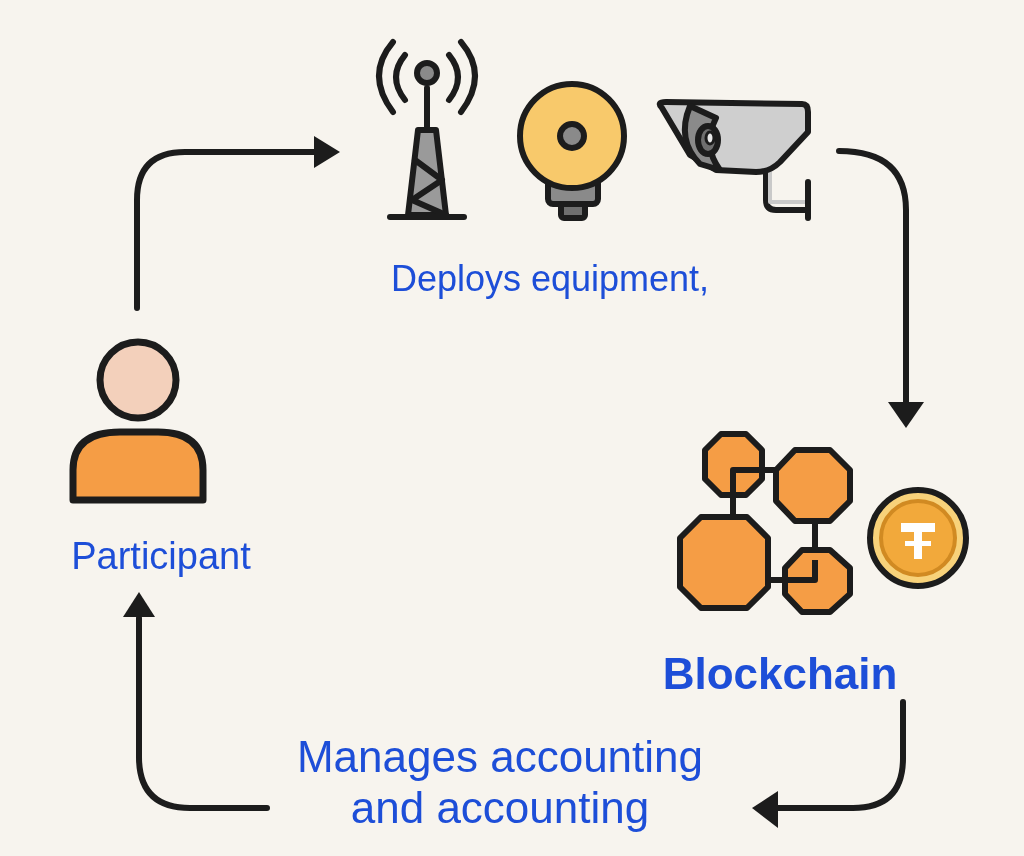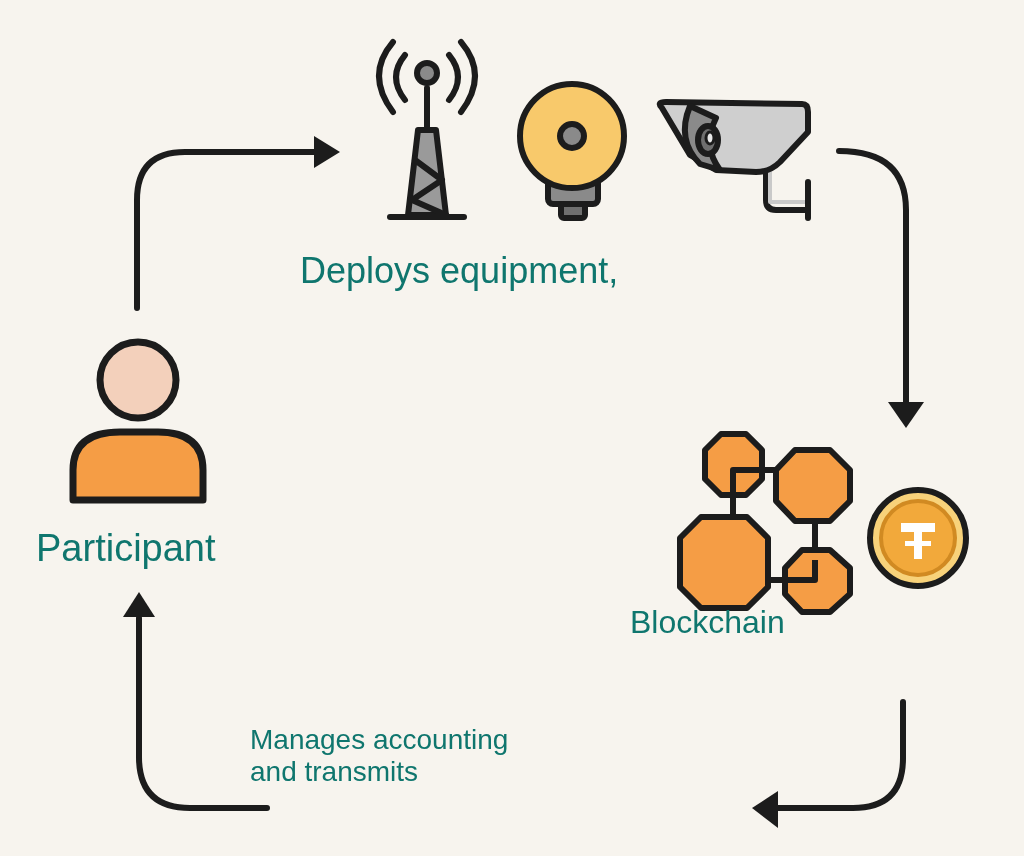--- a/index.html
+++ b/index.html
@@ -1,23 +1,23 @@
 <!DOCTYPE html>
 <html><head>
 <meta charset="utf-8">
 <style>
   html, body { margin:0; padding:0; }
   body { width:1024px; height:856px; background:#f7f4ee; position:relative; overflow:hidden;
          font-family:"Liberation Sans", "DejaVu Sans", sans-serif; color:#1c1c1c; }
   svg.main { position:absolute; left:0; top:0; }
-  .label { position:absolute; color:#0f766e; line-height:1.18; }
+  .label { position:absolute; text-align:center; color:#1d4ed8; line-height:1.18;margin-top:8px; }
   .lbl-deploy { left:300px; top:250px; width:500px; font-size:36px; }
   .lbl-participant { left:36px; top:526px; width:250px; font-size:38px; }
-  .lbl-blockchain { left:630px; top:604px; width:300px; font-size:32px; font-weight:normal; }
-  .lbl-manages { left:250px; top:724px; width:500px; font-size:28px; line-height:1.15; }
+  .lbl-blockchain { left:630px; top:640px; width:300px; font-size:44px; font-weight:bold; }
+  .lbl-manages { left:250px; top:724px; width:500px; font-size:44px; line-height:1.15; }
 </style>
 </head>
 <body>
 
 <svg class="main" width="1024" height="856" viewBox="0 0 1024 856">
 
   <g>
     <path d="M137 308 L137 200 Q137 152 185 152 L318 152" fill="none" stroke="#1c1c1c" stroke-width="6" stroke-linecap="round"></path>
     <polygon points="314,136 340,152 314,168" fill="#1c1c1c"></polygon>
   </g>
@@ -91,14 +91,14 @@
 <div class="label lbl-deploy">
   <div>Deploys equipment,</div>
 </div>
 
 <div class="label lbl-participant">Participant</div>
 
 <div class="label lbl-blockchain">Blockchain</div>
 
 <div class="label lbl-manages">
   <div>Manages accounting</div>
-  <div>and transmits</div>
+  <div>and accounting</div>
 </div>
 
 </body></html>

